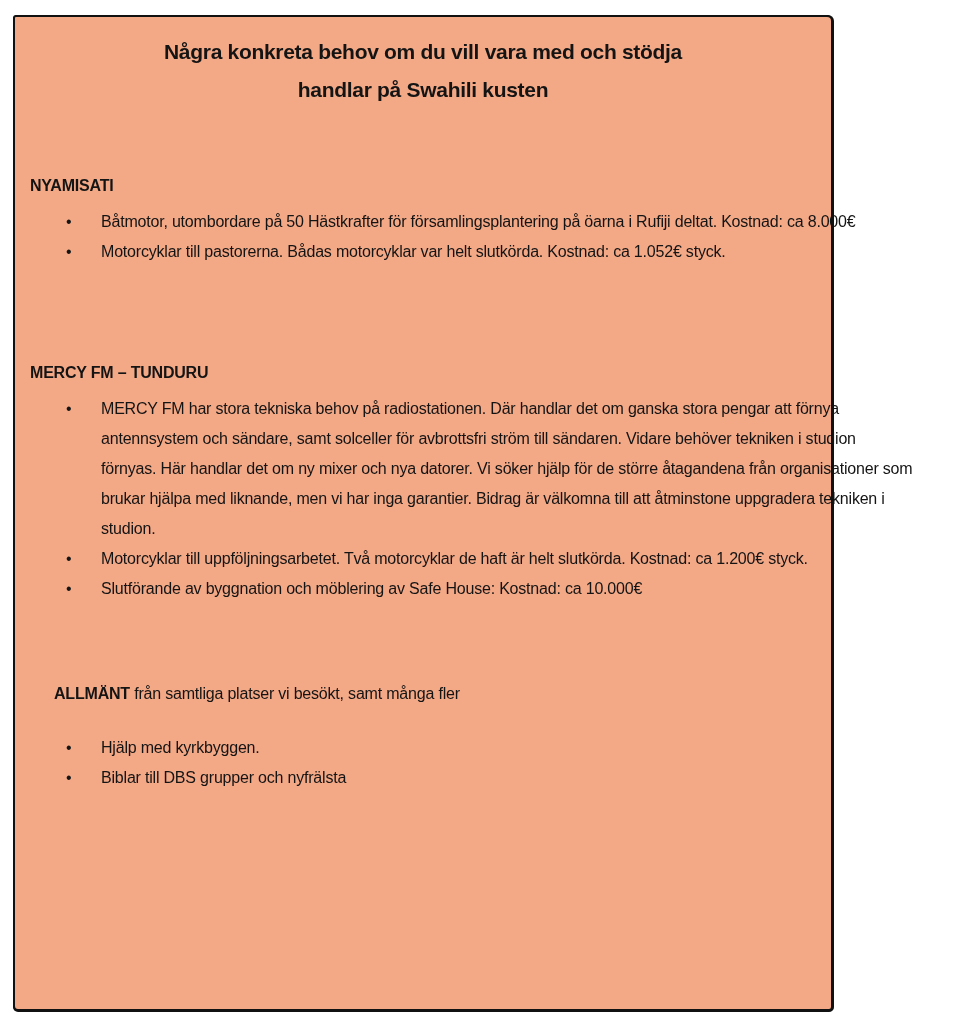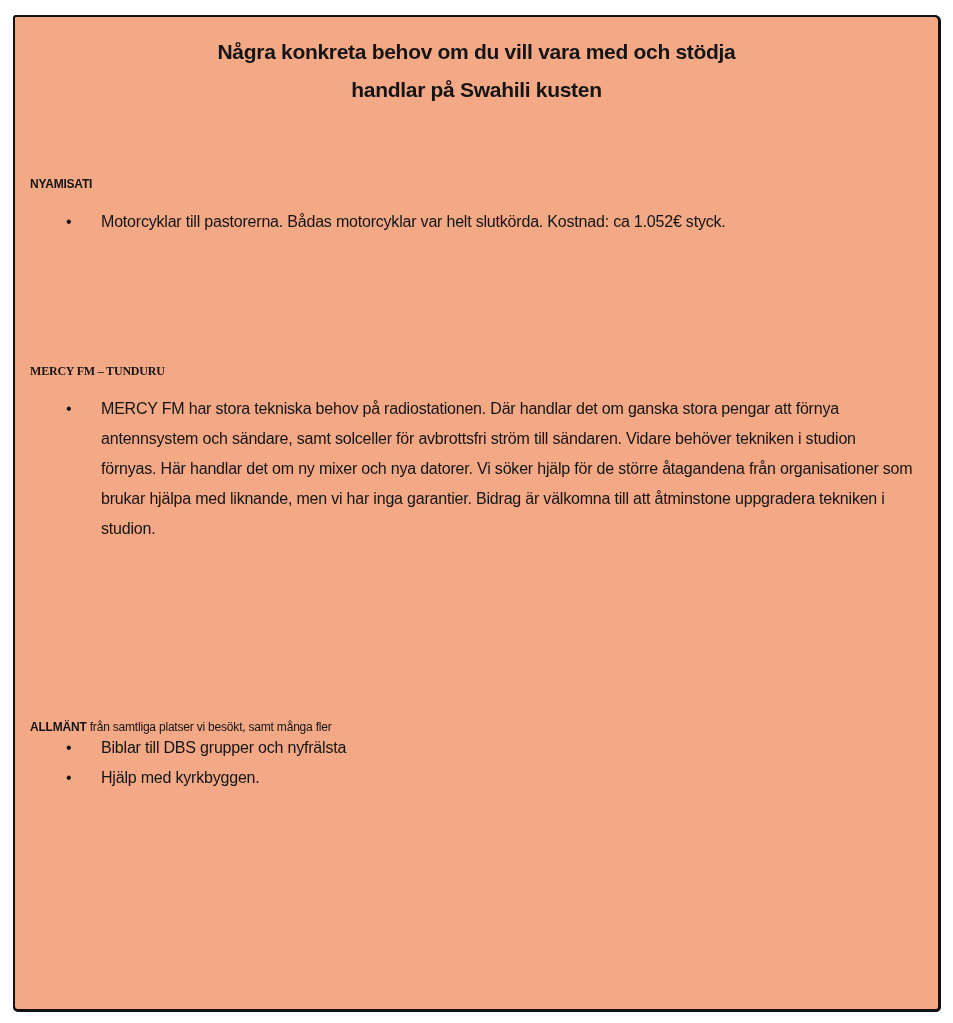--- a/index.html
+++ b/index.html
@@ -1,51 +1,54 @@
 <!DOCTYPE html>
 <html><head>
   <meta charset="utf-8">
   <style>
     html, body { margin: 0; padding: 0; background: #ffffff; }
     body { width: 953px; height: 1023px; position: relative; overflow: hidden;
            font-family: "Liberation Sans", sans-serif; color: #141414; }
-    .box { position: absolute; left: 13px; top: 15px; width: 927px; height: 996px;
+    .box { position: absolute; left: 13px; top: 15px; width: 820px; height: 996px;
            background: #F3A886; border: 2px solid #111; border-radius: 3px 6px 4px 5px;
            box-shadow: 0 1px 0 #111, 1px 0 0 #111; box-sizing: border-box; }
     .title { position: absolute; left: 0; right: 0; top: 16px; text-align: center;
              font-weight: bold; font-size: 21px; line-height: 38px; letter-spacing: -0.3px; }
-    .section-head { position: absolute; left: 15px; font-weight: bold; font-size: 12px; letter-spacing: -0.2px; }
+    .section-head { position: absolute; left: 15px; font-weight: bold; font-size: 16px; letter-spacing: -0.2px; }
     .section-head .rest { font-weight: normal; }
     ul { position: absolute; left: 0; margin: 0; padding: 0; list-style: none; width: 900px; }
     li { position: relative; padding-left: 86px; font-size: 16px; line-height: 30px; letter-spacing: -0.2px; }
     li::before { content: "•"; position: absolute; left: 51px; top: 0; font-size: 16px; }
   </style>
 </head>
 <body>
 
 <div class="box">
   <div class="title">
     <div>Några konkreta behov om du vill vara med och stödja</div>
     <div>handlar på Swahili kusten</div>
   </div>
 
   <div class="section-head" style="top:160px;">
     <span>NYAMISATI</span>
   </div>
   <ul style="top:190px;">
+    <li>Båtmotor, utombordare på 50 Hästkrafter för församlingsplantering på öarna i Rufiji deltat. Kostnad: ca 8.000€</li>
     <li>Motorcyklar till pastorerna. Bådas motorcyklar var helt slutkörda. Kostnad: ca 1.052€ styck.</li>
   </ul>
 
-  <div class="section-head" style="top:347px;font-family:Liberation Serif, serif;">
+  <div class="section-head" style="top:347px;">
     <span>MERCY FM – TUNDURU</span>
   </div>
   <ul style="top:377px;">
     <li>MERCY FM har stora tekniska behov på radiostationen. Där handlar det om ganska stora pengar att förnya antennsystem och sändare, samt solceller för avbrottsfri ström till sändaren. Vidare behöver tekniken i studion förnyas. Här handlar det om ny mixer och nya datorer. Vi söker hjälp för de större åtagandena från organisationer som brukar hjälpa med liknande, men vi har inga garantier. Bidrag är välkomna till att åtminstone uppgradera tekniken i studion.</li>
+    <li>Motorcyklar till uppföljningsarbetet. Två motorcyklar de haft är helt slutkörda. Kostnad: ca 1.200€ styck.</li>
+    <li>Slutförande av byggnation och möblering av Safe House: Kostnad: ca 10.000€</li>
   </ul>
 
-  <div class="section-head" style="top:703px;">
+  <div class="section-head" style="top:668px;margin-left:24px;">
     <span>ALLMÄNT</span><span class="rest"> från samtliga platser vi besökt, samt många fler</span>
   </div>
   <ul style="top:716px;">
+    <li>Hjälp med kyrkbyggen.</li>
     <li>Biblar till DBS grupper och nyfrälsta</li>
-    <li>Hjälp med kyrkbyggen.</li>
   </ul>
 </div>
 
 </body></html>

